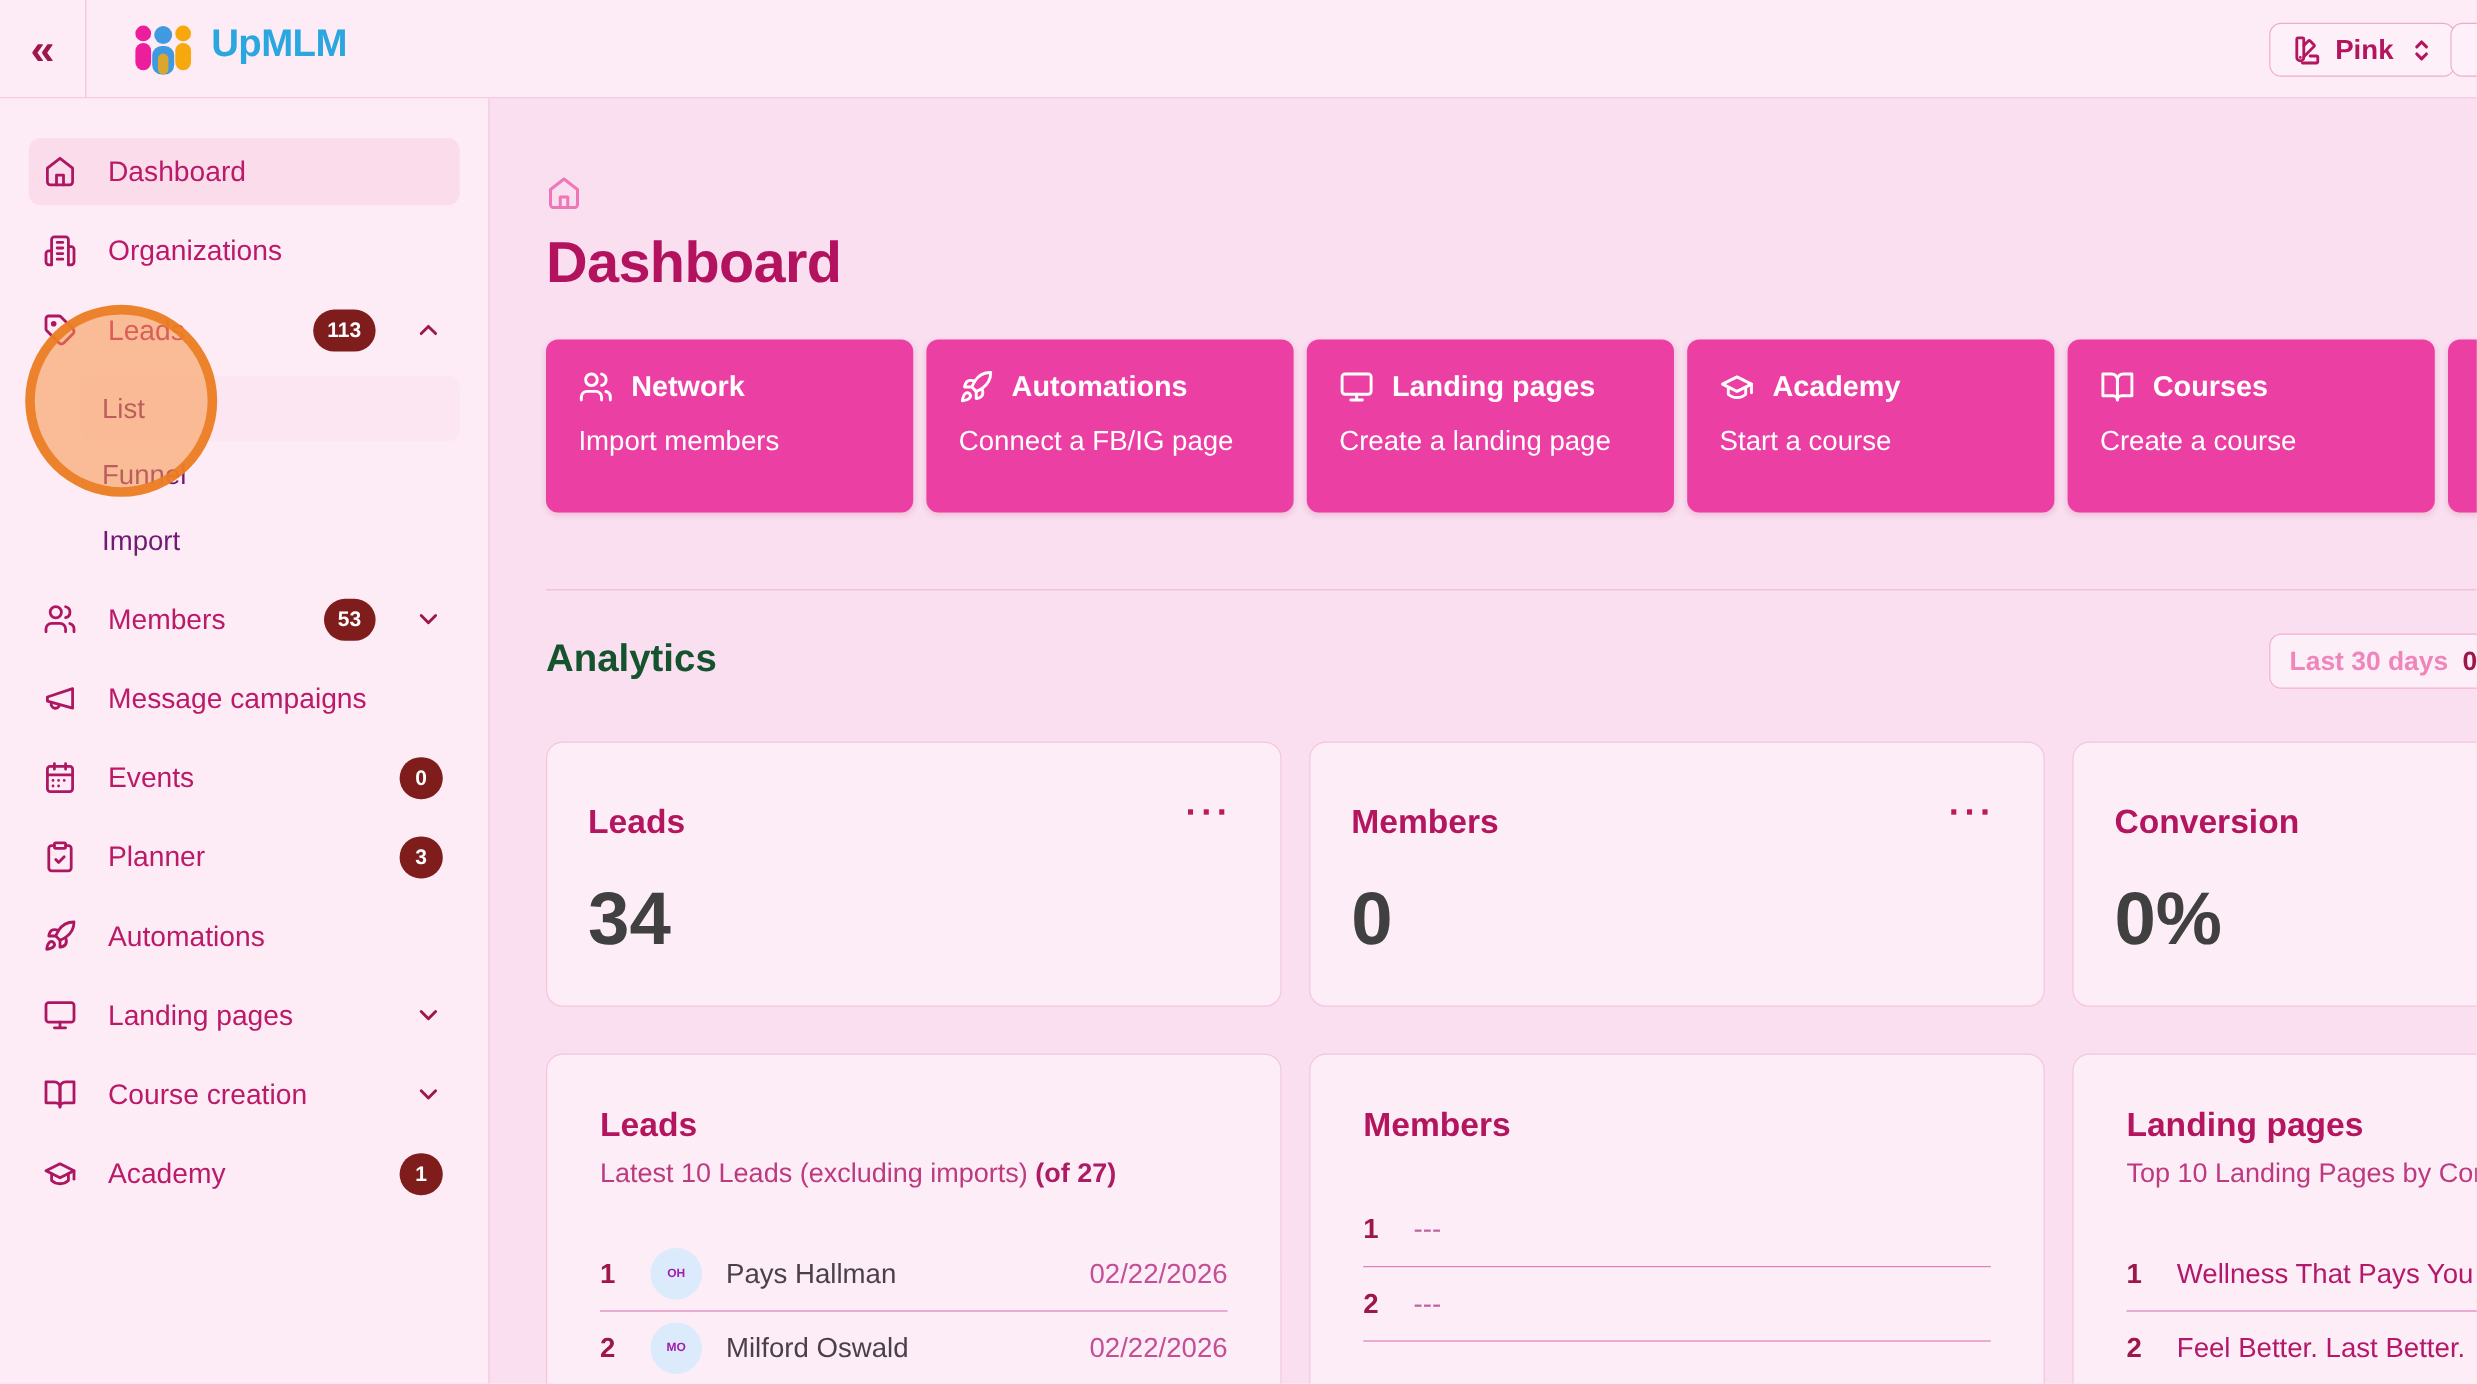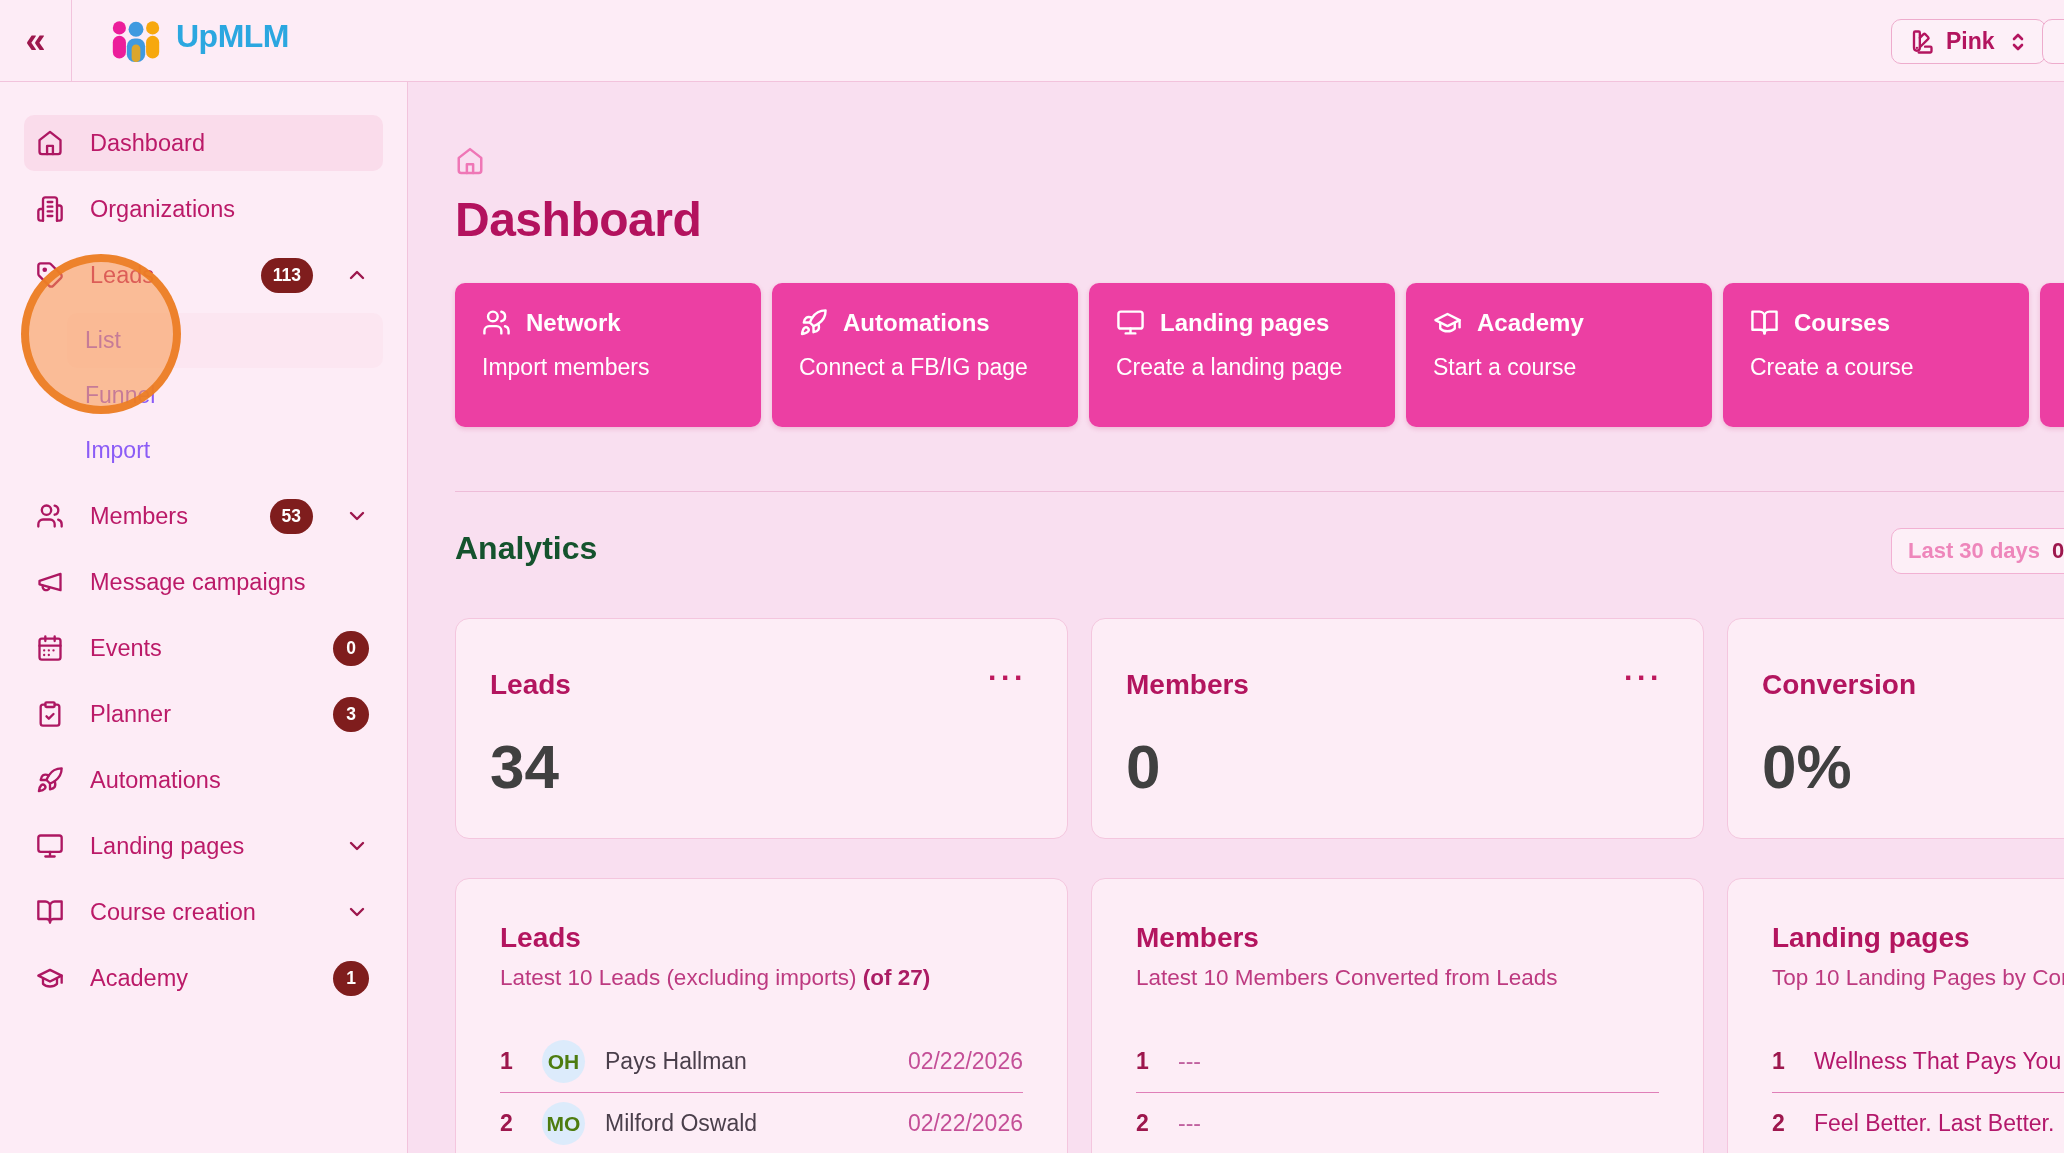--- a/index.html
+++ b/index.html
@@ -53,21 +53,21 @@
   .nav-label { font-size:23.5px; flex:1 1 auto; white-space:nowrap; }
   .nav-badge {
     min-width:36px; height:35px; padding:0 12px; border-radius:18px;
     background:#7f1d1d; color:#fff; font-size:17.5px; font-weight:bold;
     display:flex; align-items:center; justify-content:center;
   }
   .nav-chevron { width:24px; height:24px; color:#9d174d; margin-left:6px; }
   .subnav { margin:0 0 10px 43px; }
   .subnav-item {
     height:55px; display:flex; align-items:center; padding-left:18px;
-    border-radius:10px; color:#8b5cf6; font-size:23px; cursor:pointer;
+    border-radius:10px; color:#701a75; font-size:23px; cursor:pointer;
   }
   .subnav-item.active { background:#fce6f1; }
 
   
   .main { flex:1 1 auto; padding:64px 0 0 47px; min-width:0; overflow:visible; }
   .breadcrumb-home { width:30px; height:30px; color:#ef77b6; cursor:pointer; }
   .page-title { margin-top:16px; font-size:48px; font-weight:bold; color:#b3125e; letter-spacing:-0.5px; }
 
   .actions-row { display:flex; gap:11px; margin-top:36px; width:2200px; }
   .action-card {
@@ -113,21 +113,21 @@
   .list-sub { margin-top:11px; font-size:22.5px; color:#bd3a80; white-space:nowrap; overflow:hidden; }
   .list-sub b { color:#ab1c64; }
   .list-rows { margin-top:40px; }
   .list-row {
     display:flex; align-items:center; height:62px;
     border-bottom:1.5px solid #e07fb8; cursor:pointer;
   }
   .row-num { width:42px; flex:0 0 42px; font-size:23px; font-weight:bold; color:#9d174d; }
   .row-avatar {
     width:43px; height:43px; flex:0 0 43px; border-radius:50%;
-    background:#dcebfb; color:#4d7c0f; font-size:21px; font-weight:bold;
+    background:#dcebfb; color:#a21caf; font-size:10px; font-weight:bold;
     display:flex; align-items:center; justify-content:center; margin-right:20px;
   }
   .row-name { font-size:23px; color:#4a3f4b; white-space:nowrap; }
   .row-name.pink { color:#b3186b; }
   .row-name.muted { color:#c0619f; }
   .row-date { margin-left:auto; font-size:23px; color:#c44f97; white-space:nowrap; }
 
   
   .click-indicator {
     position:absolute; left:21px; top:254px; width:160px; height:160px;
@@ -451,21 +451,20 @@
             <span class="row-num">2</span>
             <span class="row-avatar">MO</span>
             <span class="row-name">Milford Oswald</span>
             <span class="row-date">02/22/2026</span>
           </div>
         </div>
       </div>
 
       <div class="list-card">
         <div class="list-title">Members</div>
-        <div class="list-sub">Latest 10 Members Converted from Leads</div>
         <div class="list-rows">
           <div class="list-row">
             <span class="row-num">1</span>
             <span class="row-name muted">---</span>
           </div>
           <div class="list-row">
             <span class="row-num">2</span>
             <span class="row-name muted">---</span>
           </div>
         </div>

